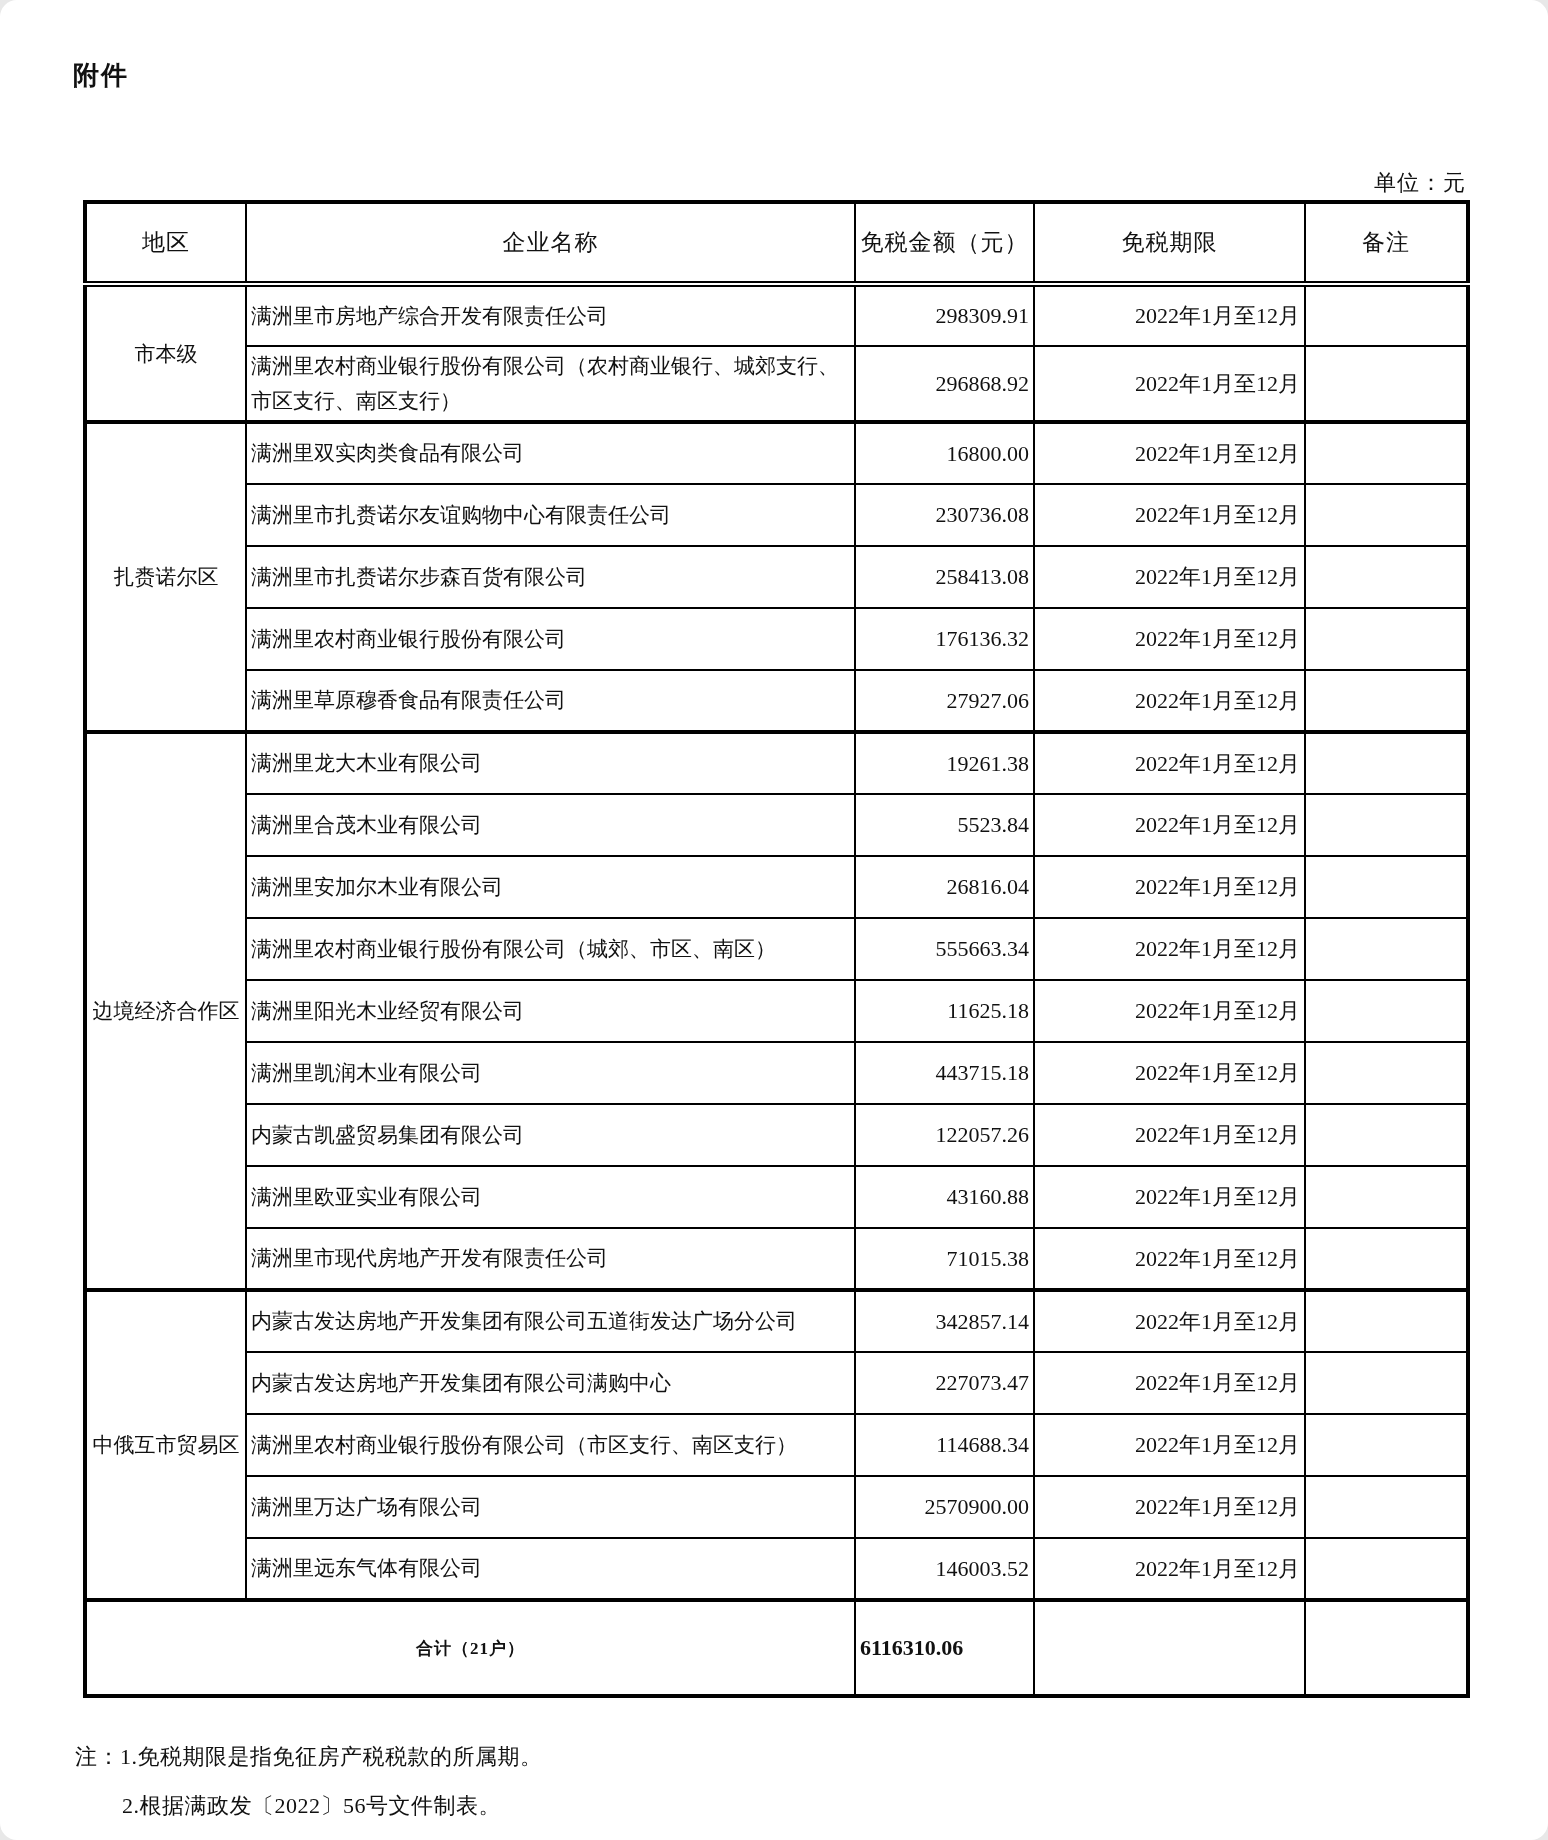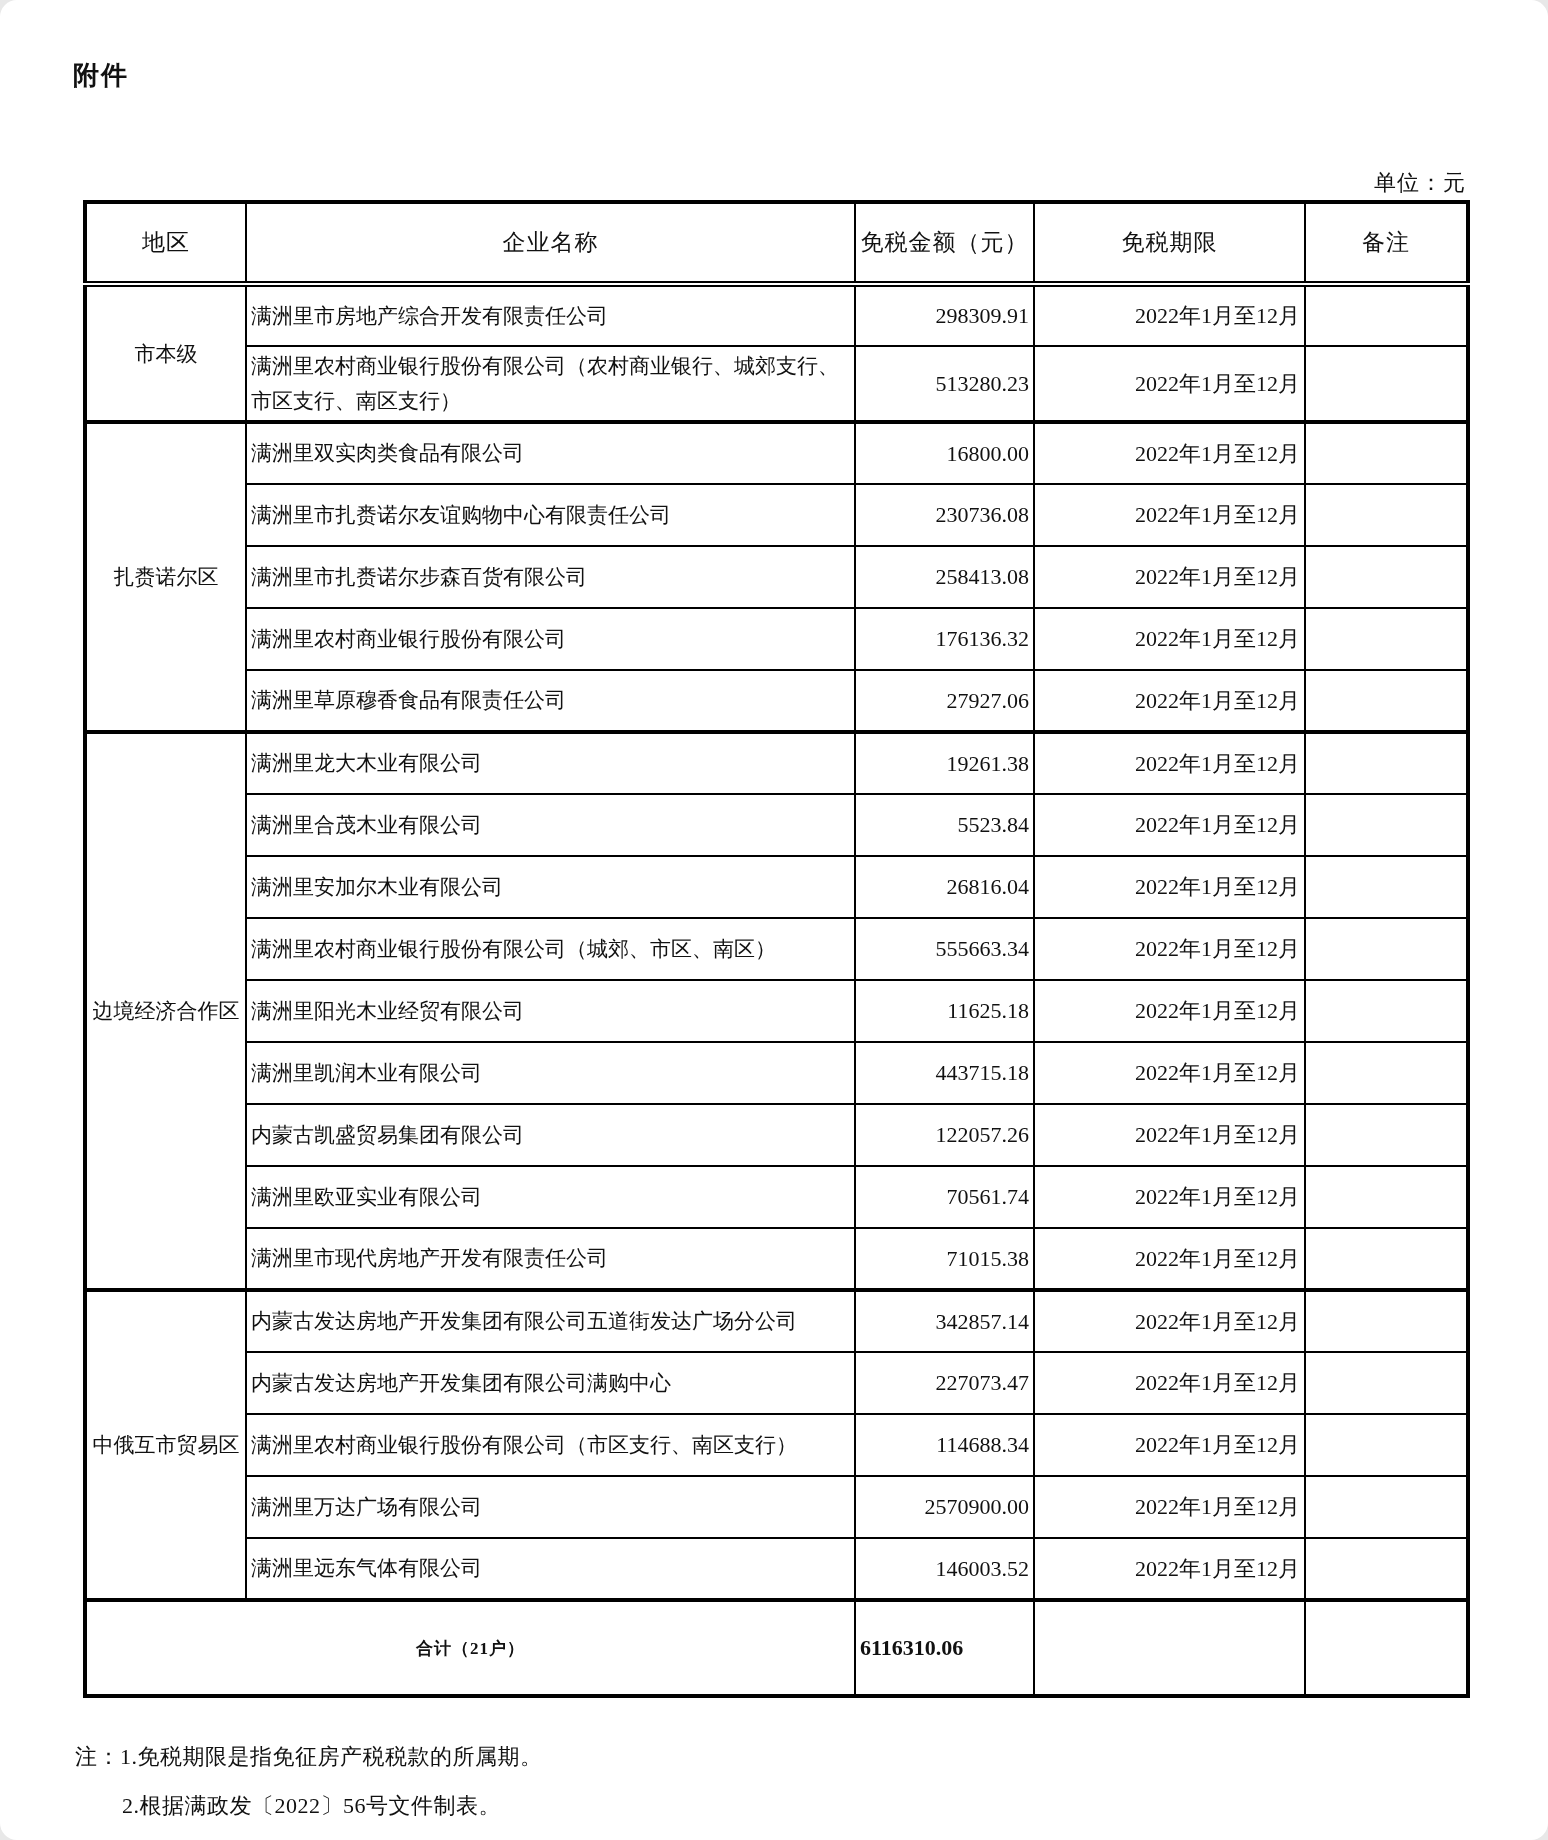--- a/index.html
+++ b/index.html
@@ -145,21 +145,21 @@
     <tbody id="table-body">
         <tr class="group-start">
           <td rowspan="2" class="region-cell">市本级</td>
           <td class="company-cell">满洲里市房地产综合开发有限责任公司</td>
           <td class="amount-cell">298309.91</td>
           <td class="period-cell">2022年1月至12月</td>
           <td class="remark-cell"></td>
         </tr>
         <tr>
           <td class="company-cell">满洲里农村商业银行股份有限公司（农村商业银行、城郊支行、市区支行、南区支行）</td>
-          <td class="amount-cell">513280.23</td>
+          <td class="amount-cell">296868.92</td>
           <td class="period-cell">2022年1月至12月</td>
           <td class="remark-cell"></td>
         </tr>
         <tr class="group-start">
           <td rowspan="5" class="region-cell">扎赉诺尔区</td>
           <td class="company-cell">满洲里双实肉类食品有限公司</td>
           <td class="amount-cell">16800.00</td>
           <td class="period-cell">2022年1月至12月</td>
           <td class="remark-cell"></td>
         </tr>
@@ -225,21 +225,21 @@
           <td class="remark-cell"></td>
         </tr>
         <tr>
           <td class="company-cell">内蒙古凯盛贸易集团有限公司</td>
           <td class="amount-cell">122057.26</td>
           <td class="period-cell">2022年1月至12月</td>
           <td class="remark-cell"></td>
         </tr>
         <tr>
           <td class="company-cell">满洲里欧亚实业有限公司</td>
-          <td class="amount-cell">70561.74</td>
+          <td class="amount-cell">43160.88</td>
           <td class="period-cell">2022年1月至12月</td>
           <td class="remark-cell"></td>
         </tr>
         <tr>
           <td class="company-cell">满洲里市现代房地产开发有限责任公司</td>
           <td class="amount-cell">71015.38</td>
           <td class="period-cell">2022年1月至12月</td>
           <td class="remark-cell"></td>
         </tr>
         <tr class="group-start">

